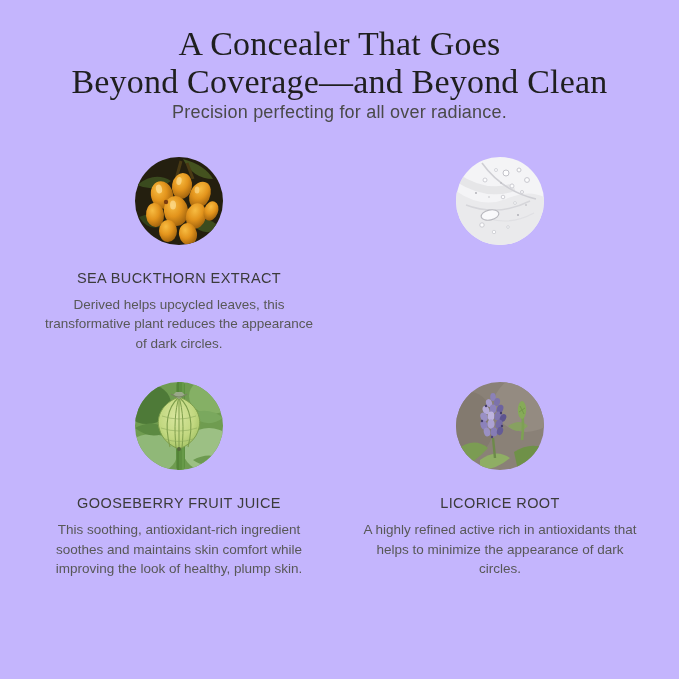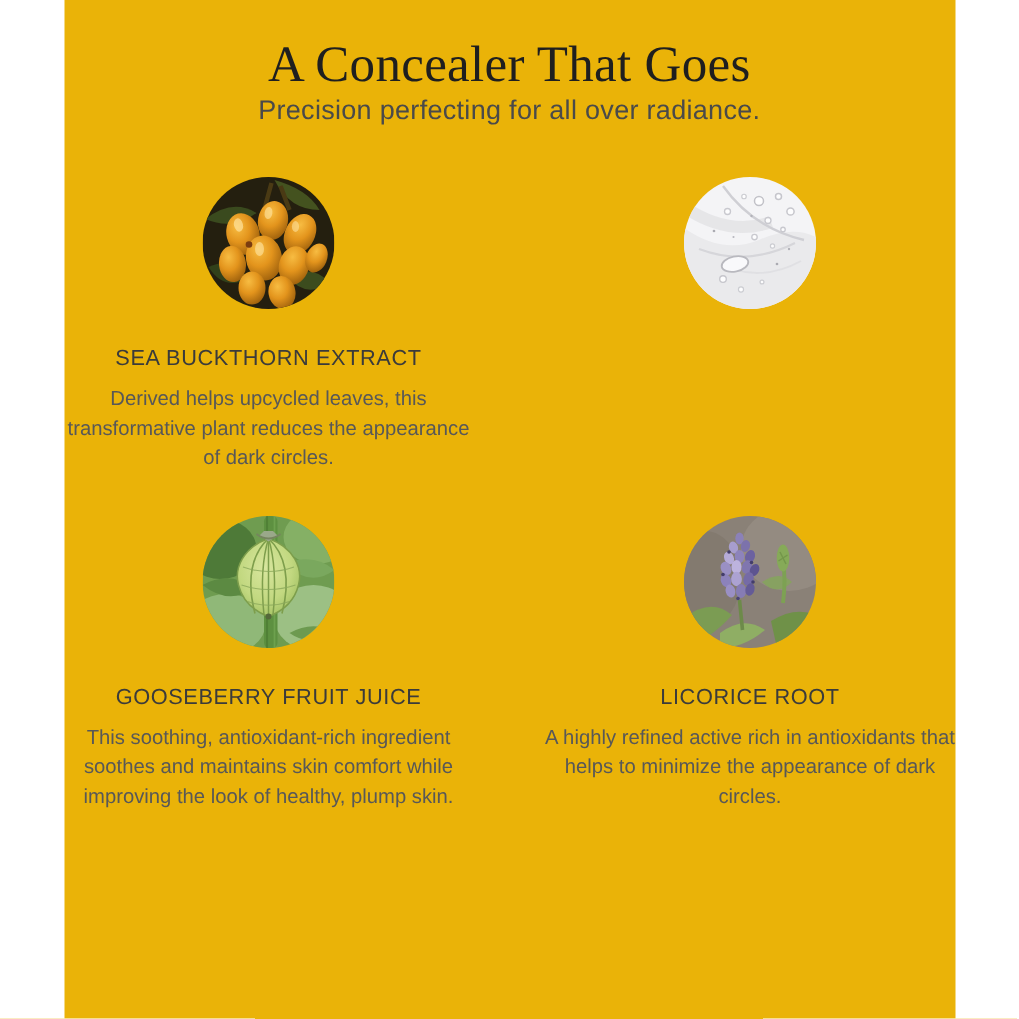--- a/index.html
+++ b/index.html
@@ -1,21 +1,21 @@
 <!DOCTYPE html>
 <html><head>
 <meta charset="utf-8">
 <style>
   * { margin: 0; padding: 0; box-sizing: border-box; }
   html, body { background: #ffffff; }
   .page {
-    width: 594px;
+    width: 679px;
     height: 679px;
     margin: 0 auto;
-    background: #eab308;
+    background: #c4b5fd;
     font-family: "Liberation Sans", sans-serif;
     overflow: hidden;
     position: relative;
   }
   .header { text-align: center; padding-top: 25px; }
   .title {
     font-family: "Liberation Serif", serif;
     font-weight: 400;
     font-size: 34px;
     line-height: 1.13;
@@ -62,20 +62,21 @@
   }
 </style>
 </head>
 <body>
 
 <div class="page">
 
   <div class="header">
     <div class="title">
       <div>A Concealer That Goes</div>
+      <div>Beyond Coverage—and Beyond Clean</div>
     </div>
     <div class="subtitle">Precision perfecting for all over radiance.</div>
   </div>
 
   <div class="grid">
 
     <div class="cell">
       <span class="circle">
         <svg viewBox="0 0 88 88" xmlns="http://www.w3.org/2000/svg" aria-hidden="true">
           <defs>

